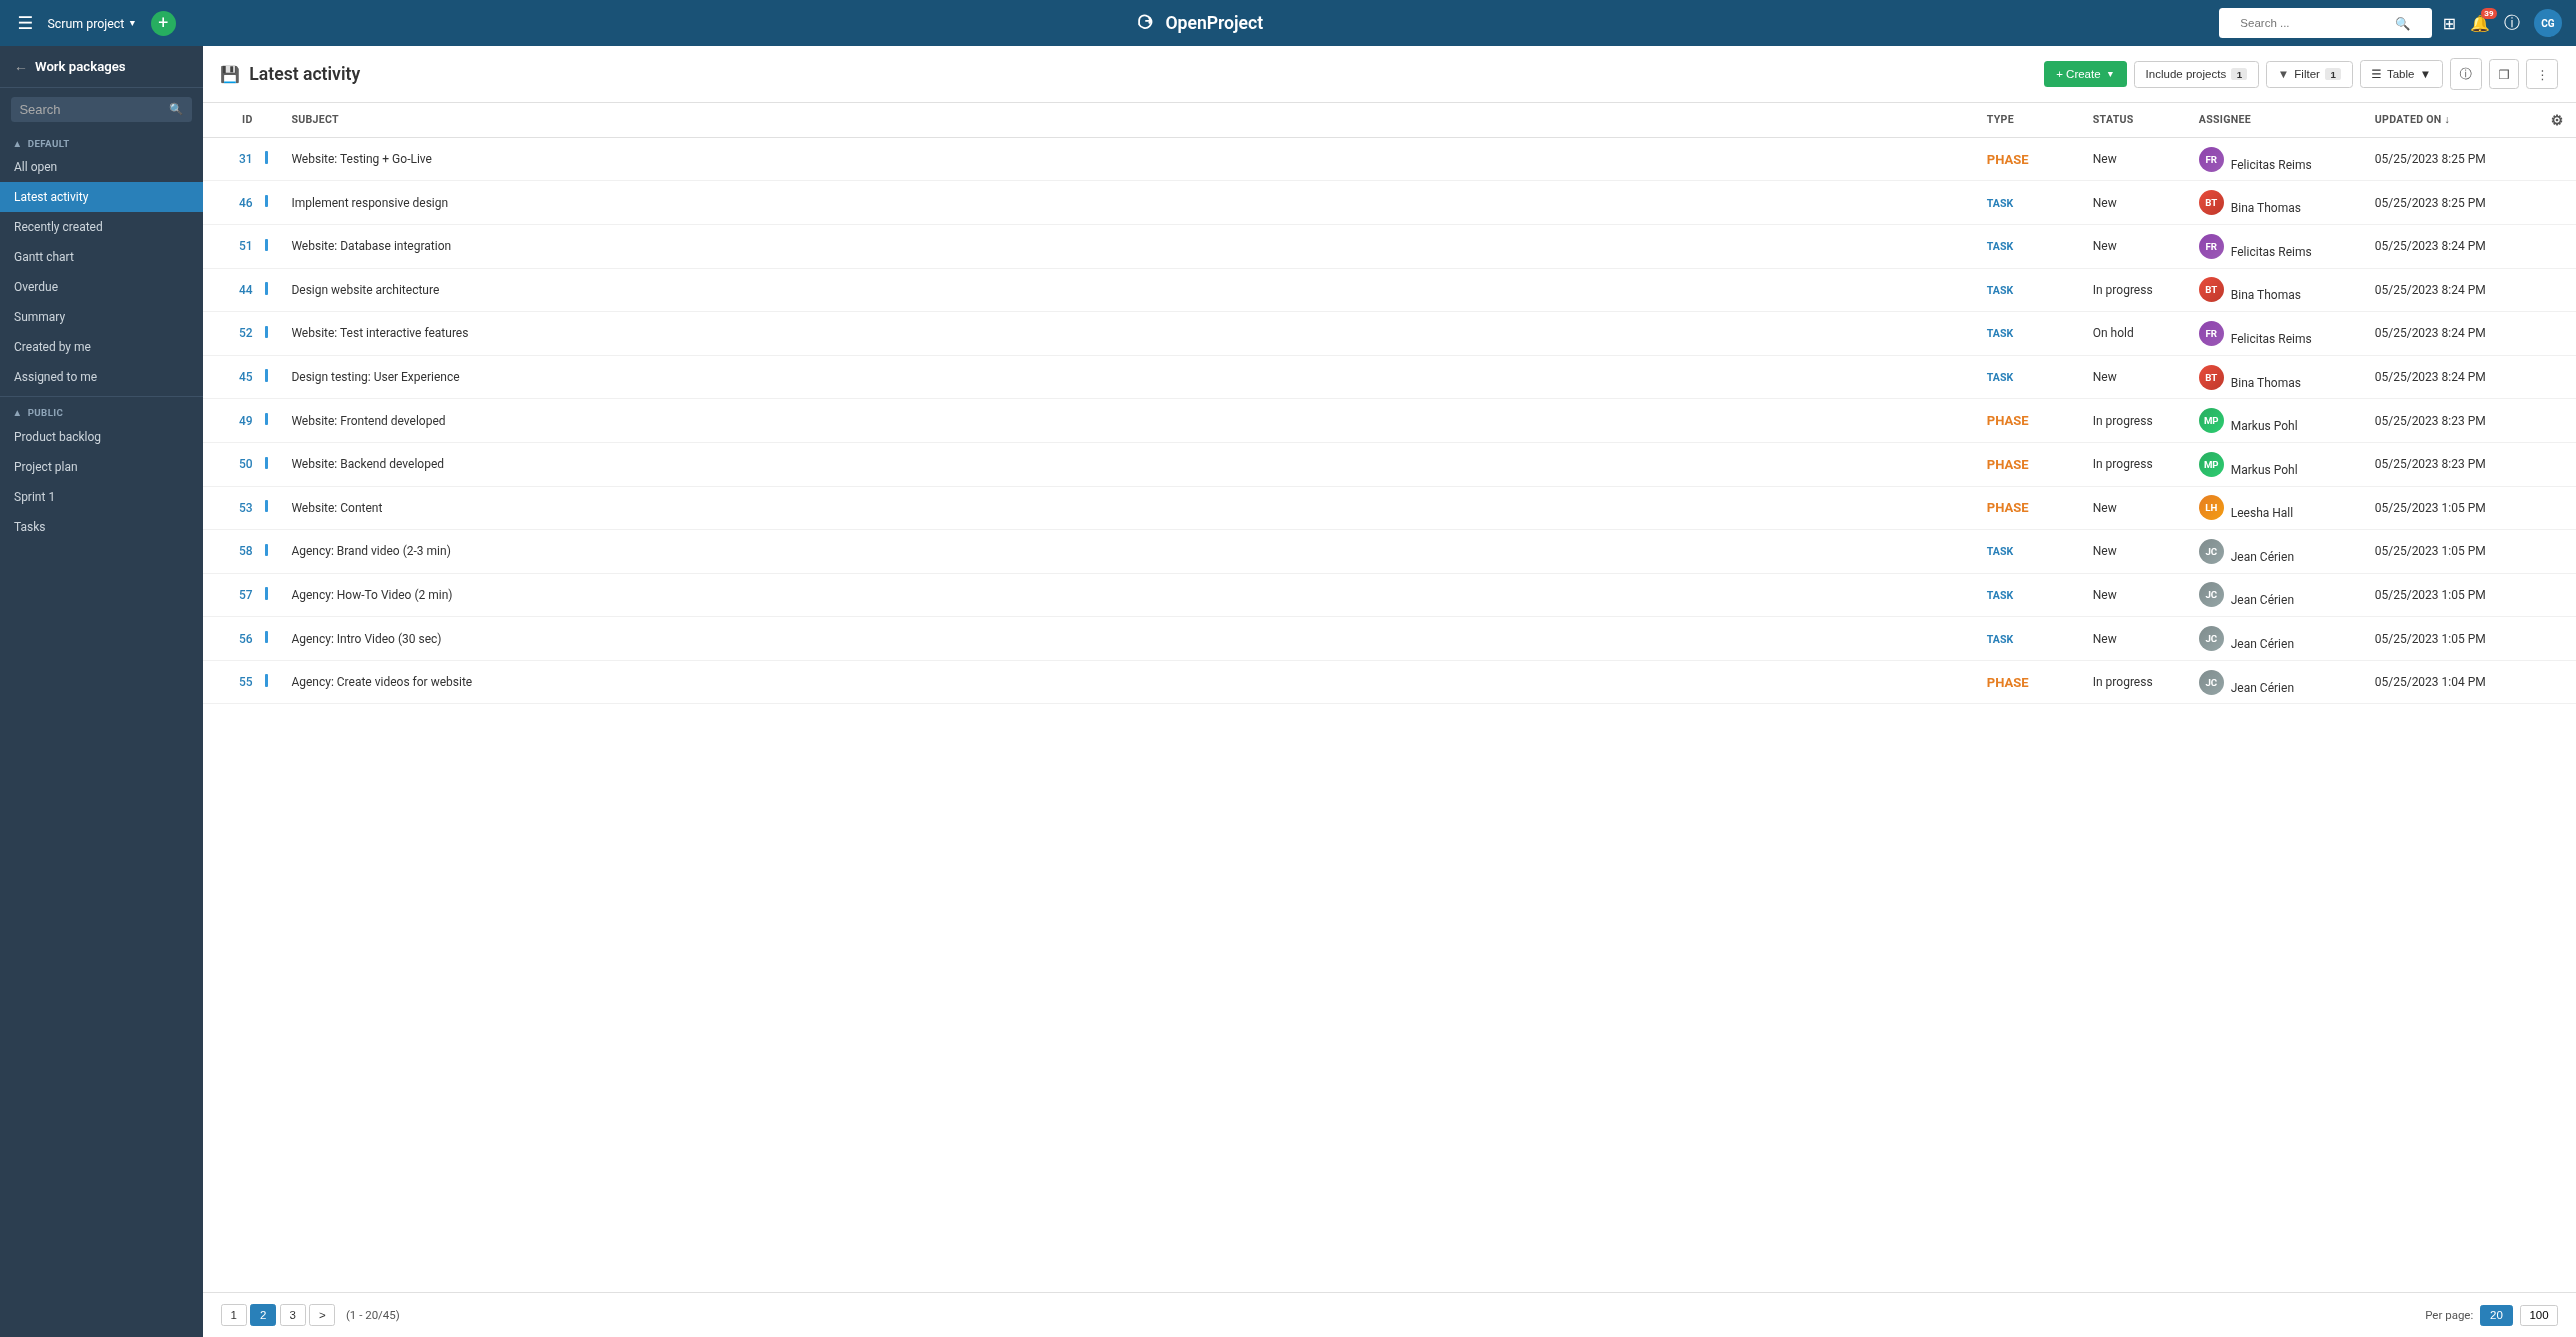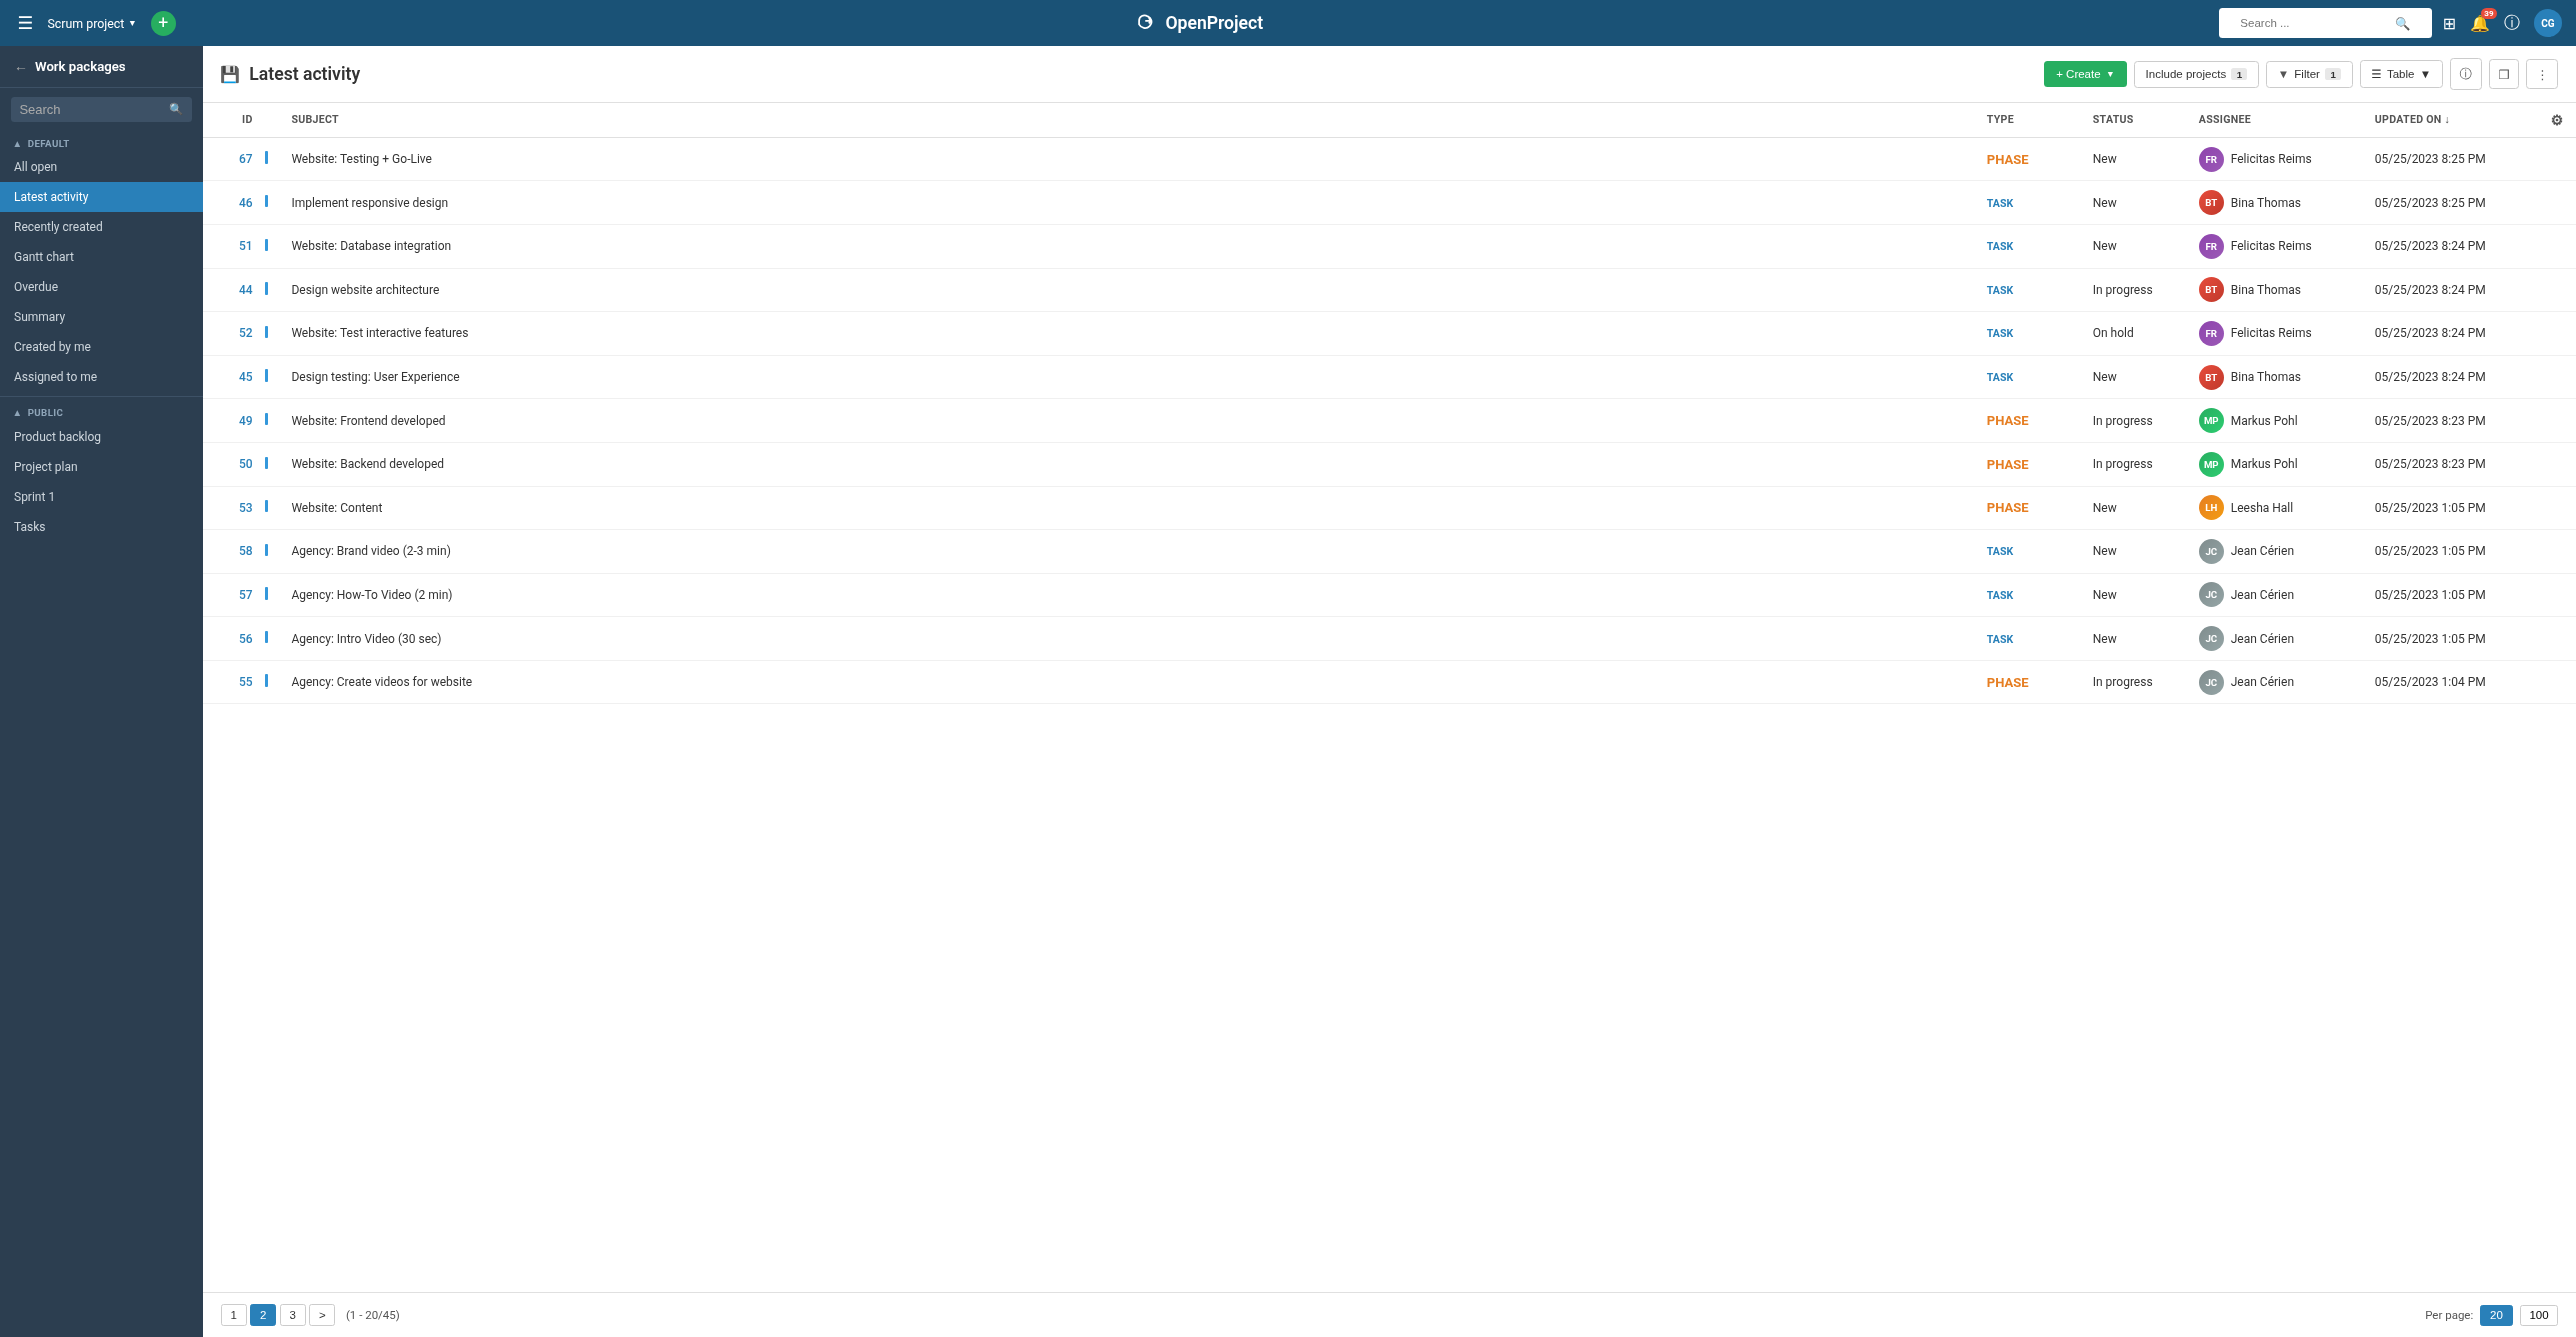--- a/index.html
+++ b/index.html
@@ -72,21 +72,21 @@
     table { width: 100%; border-collapse: collapse; }
     thead tr { border-bottom: 1.8px solid #e0e0e0; }
     th { padding: 8.8px 12.4px; text-align: left; font-size: 10.6px; font-weight: 700; color: #555; text-transform: uppercase; letter-spacing: 0.3px; background: white; position: sticky; top: 0; z-index: 10; white-space: nowrap; }
     th.sortable { cursor: pointer; }
     tbody tr { border-bottom: 0.9px solid #f0f0f0; }
     td { padding: 8.8px 12.4px; font-size: 12px; color: #333; }
     .td-id { color: #2980b9; font-weight: 500; cursor: pointer; text-align: right; width: 53px; }
     .td-subject { color: #333; }
     .type-phase { color: #e67e22; font-weight: 700; font-size: 13px; }
     .type-task { color: #2980b9; font-weight: 700; font-size: 10.6px; }
-    .td-assignee { display: flex; align-items: center; gap: 7px; }
+    .td-assignee { display: flex; align-items: flex-end; gap: 7px; }
     .avatar-img { width: 25px; height: 25px; border-radius: 50%; object-fit: cover; display: flex; align-items: center; justify-content: center; font-size: 9.7px; font-weight: bold; color: white; flex-shrink: 0; }
     .avatar-felicitas { background: linear-gradient(135deg, #8e44ad, #9b59b6); }
     .avatar-bina { background: linear-gradient(135deg, #e74c3c, #c0392b); }
     .avatar-markus { background: linear-gradient(135deg, #27ae60, #2ecc71); }
     .avatar-leesha { background: linear-gradient(135deg, #e67e22, #f39c12); }
     .avatar-jean { background: linear-gradient(135deg, #7f8c8d, #95a5a6); }
     .th-settings { color: #555; cursor: pointer; font-size: 14px; width: 26.5px; }
 
     
     .pagination { display: flex; align-items: center; justify-content: space-between; padding: 10.6px 17.6px; border-top: 0.9px solid #e0e0e0; background: white; flex-shrink: 0; }
@@ -227,21 +227,21 @@
             <th class="sortable">SUBJECT</th>
             <th class="sortable" style="width:106px;">TYPE</th>
             <th class="sortable" style="width:106px;">STATUS</th>
             <th class="sortable" style="width:176px;">ASSIGNEE</th>
             <th class="sortable" style="width:176px;">UPDATED ON ↓</th>
             <th class="th-settings">⚙</th>
           </tr>
         </thead>
         <tbody id="table-body">
         <tr>
-      <td class="td-id">67</td>
+      <td class="td-id">31</td>
       <td style="width:7px; padding:0;"><span style="display:inline-block;width:2.6px;height:12.4px;background:#3498db;border-radius:0.9px;"></span></td>
       <td class="td-subject">Website: Testing + Go-Live</td>
       <td><span class="type-phase">PHASE</span></td>
       <td>New</td>
       <td>
         <div class="td-assignee">
           <div class="avatar-img avatar-felicitas">FR</div>
           <span>Felicitas Reims</span>
         </div>
       </td>

